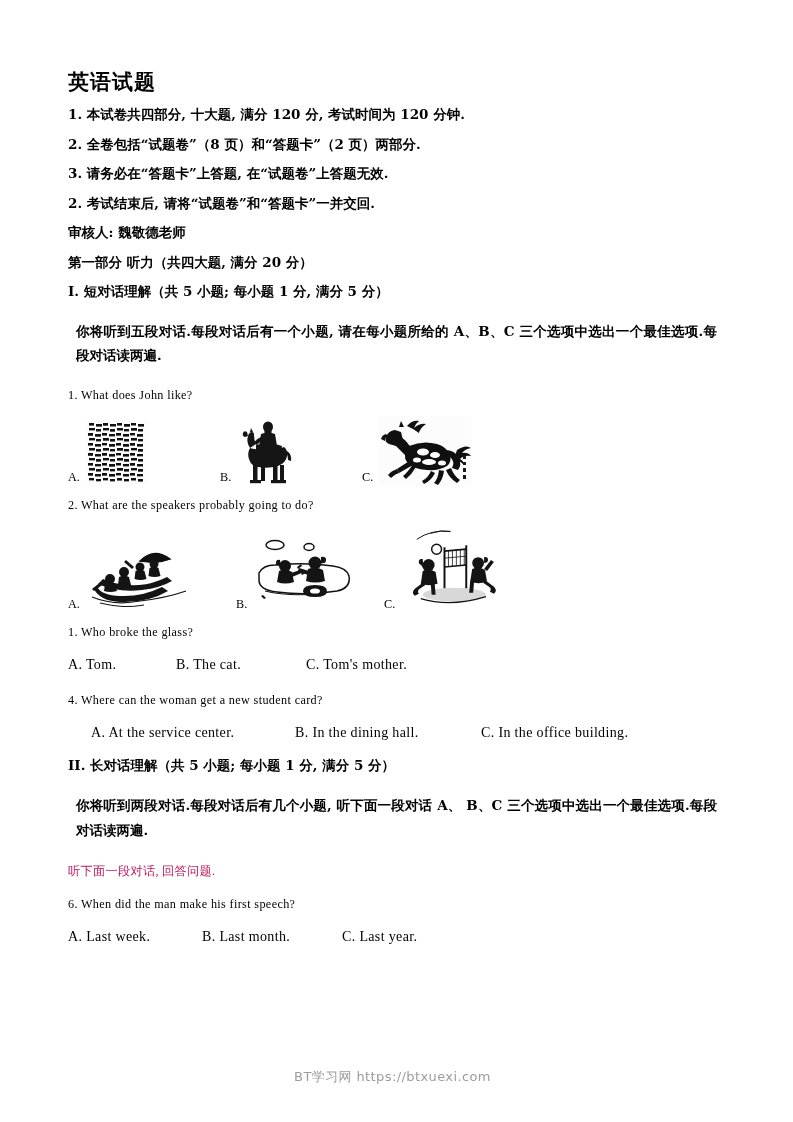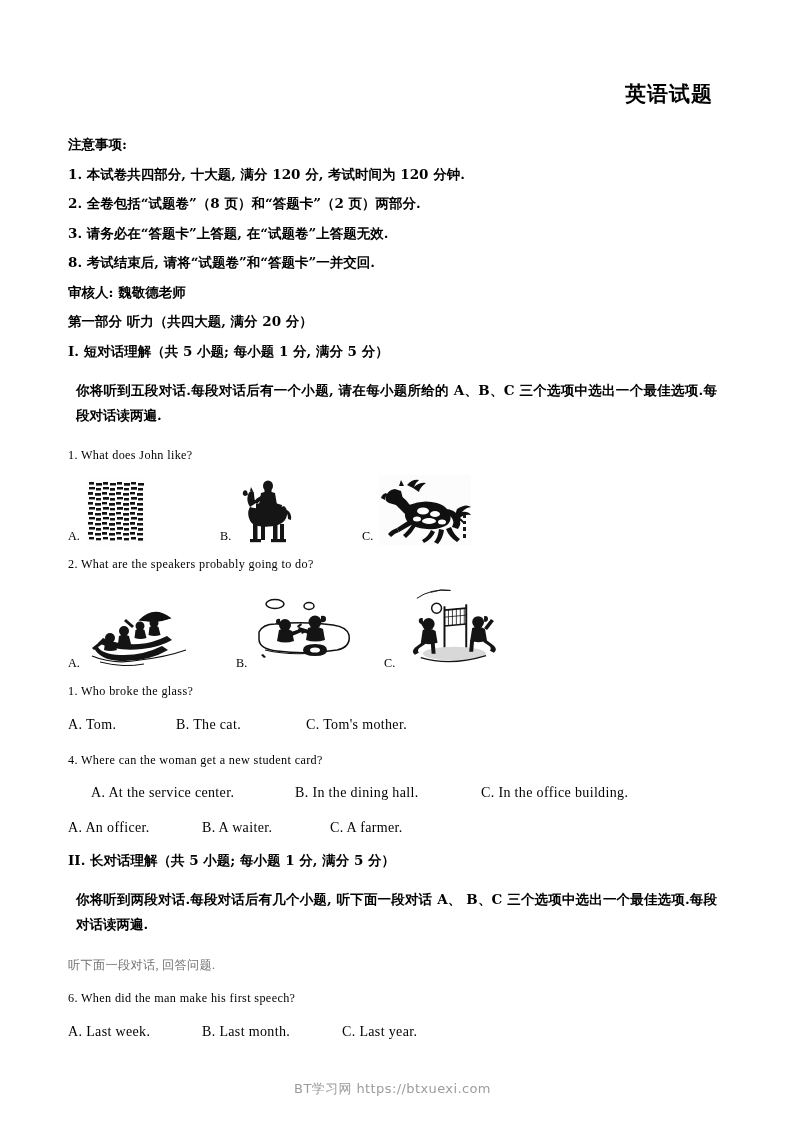--- a/index.html
+++ b/index.html
@@ -18,25 +18,25 @@
   .page {
     position: relative;
     width: 793px;
     height: 1122px;
     box-sizing: border-box;
     padding: 0 68px;
   }
 
   
   .doc-title {
-    text-align: right;
+    text-align: left;
     font-size: 21px;
     font-weight: bold;
     letter-spacing: 1px;
-    margin: 12px;
+    margin: 0;
     padding-top: 68px;
     padding-bottom: 4px;
     font-family: "DejaVu Serif", "Liberation Serif", serif;
   }
 
   
   .notice-label,
   .notice-item,
   .reviewer-line,
   .part-heading,
@@ -75,21 +75,21 @@
     line-height: 1.0;
     margin: 0;
     padding: 10px 0 11px 0;
     font-family: "Liberation Serif", "DejaVu Serif", serif;
     letter-spacing: 0.35px;
     display: flex;
   }
   .opt { display: inline-block; }
   .hint-line {
     font-size: 12.2px;
-    color: #737373;
+    color: #be185d;
     line-height: 1.0;
     margin: 0;
     padding: 12px 0 10px 0;
     font-family: "Liberation Serif", "DejaVu Serif", serif;
     letter-spacing: 0.3px;
   }
 
   
   .pic-row {
     display: flex;
@@ -121,26 +121,25 @@
     letter-spacing: 0.4px;
   }
 </style>
 </head>
 <body>
 
 <div class="page">
 
   <h1 class="doc-title">英语试题</h1>
 
-  <div class="notice-label">注意事项:</div>
 
   <div class="notice-item">1. 本试卷共四部分, 十大题, 满分 120 分, 考试时间为 120 分钟.</div>
   <div class="notice-item">2. 全卷包括“试题卷”（8 页）和“答题卡”（2 页）两部分.</div>
   <div class="notice-item">3. 请务必在“答题卡”上答题, 在“试题卷”上答题无效.</div>
-  <div class="notice-item">8. 考试结束后, 请将“试题卷”和“答题卡”一并交回.</div>
+  <div class="notice-item">2. 考试结束后, 请将“试题卷”和“答题卡”一并交回.</div>
 
   <div class="reviewer-line">审核人: 魏敬德老师</div>
 
   <div class="part-heading">第一部分 听力（共四大题, 满分 20 分）</div>
 
   <div class="sec-heading">I. 短对话理解（共 5 小题; 每小题 1 分, 满分 5 分）</div>
   <div class="instr-para">你将听到五段对话.每段对话后有一个小题, 请在每小题所给的 A、B、C 三个选项中选出一个最佳选项.每段对话读两遍.</div>
 
   <div class="q-stem">1. What does John like?</div>
   <div class="pic-row">
@@ -465,25 +464,20 @@
     <span class="opt">C. Tom's mother.</span>
   </div>
 
   <div class="q-stem">4. Where can the woman get a new student card?</div>
   <div class="q-options">
     <span class="opt" style="width:204px;margin-left:23px;">A. At the service center.</span>
     <span class="opt" style="width:186px;">B. In the dining hall.</span>
     <span class="opt">C. In the office building.</span>
   </div>
 
-  <div class="q-options">
-    <span class="opt" style="width:134px;">A. An officer.</span>
-    <span class="opt" style="width:128px;">B. A waiter.</span>
-    <span class="opt">C. A farmer.</span>
-  </div>
 
   <div class="sec-heading">II. 长对话理解（共 5 小题; 每小题 1 分, 满分 5 分）</div>
   <div class="instr-para">你将听到两段对话.每段对话后有几个小题, 听下面一段对话 A、 B、C 三个选项中选出一个最佳选项.每段对话读两遍.</div>
   <div class="hint-line">听下面一段对话, 回答问题.</div>
 
   <div class="q-stem">6. When did the man make his first speech?</div>
   <div class="q-options">
     <span class="opt" style="width:134px;">A. Last week.</span>
     <span class="opt" style="width:140px;">B. Last month.</span>
     <span class="opt">C. Last year.</span>

